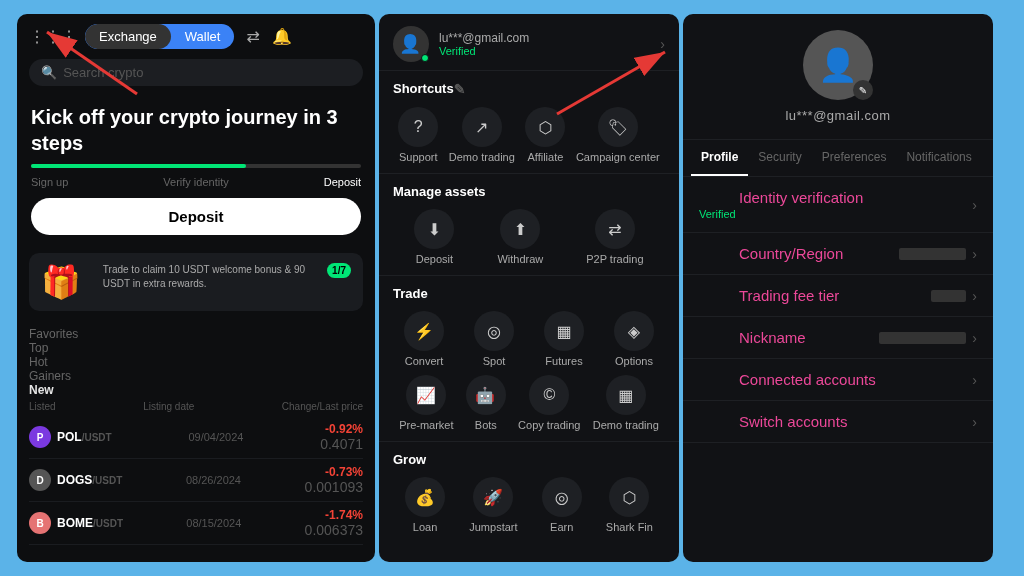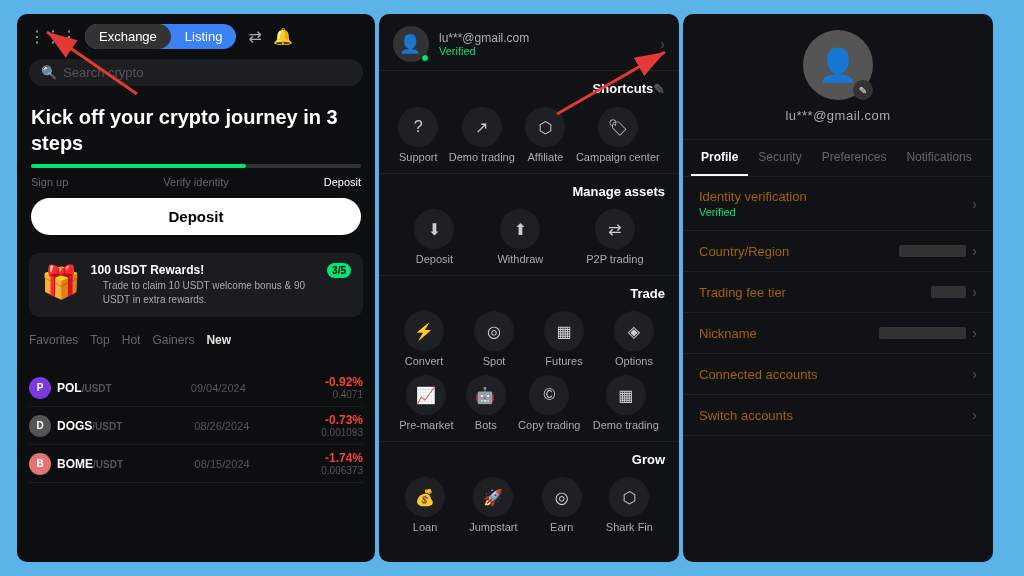--- a/index.html
+++ b/index.html
@@ -128,33 +128,33 @@
     .badge-green {
       background: #00e676;
       color: #000;
       font-size: 10px;
       font-weight: 700;
       padding: 2px 5px;
       border-radius: 10px;
       margin-left: 6px;
     }
     .market-section { padding: 8px 12px; flex: 1; overflow: hidden; }
-    .market-tabs { display: flex; gap: 12px; margin-bottom: 22px; }
+    .market-tabs { display: flex; margin-bottom: 4px; flex-direction: column; }
     .market-tab { font-size: 12px; color: #666; cursor: pointer; }
     .market-tab.active { color: #e5e5e5; font-weight: 600; }
     .market-header { display: flex; justify-content: space-between; font-size: 10px; color: #555; margin-bottom: 4px; }
     .market-row { display: flex; justify-content: space-between; align-items: center; padding: 6px 0; border-bottom: 1px solid #1a1c20; }
     .coin-info { display: flex; align-items: center; gap: 6px; }
     .coin-dot { width: 22px; height: 22px; border-radius: 50%; display: flex; align-items: center; justify-content: center; font-size: 10px; font-weight: 700; color: #fff; }
     .coin-name { font-size: 12px; color: #fff; font-weight: 600; }
     .coin-pair { font-size: 10px; color: #555; }
     .coin-date { font-size: 11px; color: #555; }
     .coin-change { text-align: right; }
     .coin-pct { font-size: 12px; font-weight: 600; }
-    .coin-price { font-size: 10px; color: #555; }
+    .coin-price { font-size: 14px; color: #555; }
     .red { color: #f44336; }
     
     .middle-panel {
       width: 300px;
       background: #111215;
       border-radius: 10px;
       overflow: hidden;
       display: flex;
       flex-direction: column;
     }
@@ -172,21 +172,21 @@
       position: relative;
     }
     .online-dot {
       width: 8px; height: 8px; background: #00e676; border-radius: 50%;
       position: absolute; bottom: 0; right: 0; border: 1.5px solid #111215;
     }
     .profile-email { font-size: 12px; color: #aaa; }
     .verified-badge { font-size: 11px; color: #00e676; }
     .chevron-right { color: #555; font-size: 14px; }
     .shortcuts-section { padding: 10px 14px; border-bottom: 1px solid #1e2024; }
-    .section-title { font-size: 13px; color: #fff; font-weight: 600; margin-bottom: 10px; display: flex; justify-content: flex-end; }
+    .section-title { font-size: 13px; color: #fff; font-weight: 600; margin-bottom: 10px; display: flex; justify-content: flex-start; }
     .shortcuts-grid { display: flex; gap: 0; justify-content: space-around; }
     .shortcut-item { display: flex; flex-direction: column; align-items: center; gap: 4px; cursor: pointer; }
     .shortcut-icon { width: 40px; height: 40px; border-radius: 50%; background: #1e2024; display: flex; align-items: center; justify-content: center; font-size: 16px; color: #ccc; }
     .shortcut-label { font-size: 11px; color: #aaa; text-align: center; }
     .manage-section { padding: 10px 14px; border-bottom: 1px solid #1e2024; }
     .manage-grid { display: flex; justify-content: space-around; }
     .trade-section { padding: 10px 14px; border-bottom: 1px solid #1e2024; }
     .trade-grid { display: flex; justify-content: space-around; flex-wrap: wrap; gap: 8px; }
     .trade-row2 { display: flex; justify-content: space-around; margin-top: 8px; }
     .grow-section { padding: 10px 14px; }
@@ -240,21 +240,21 @@
     .profile-menu { flex: 1; overflow-y: auto; }
     .menu-item {
       display: flex;
       align-items: center;
       justify-content: space-between;
       padding: 12px 16px;
       border-bottom: 1px solid #1e2024;
       cursor: pointer;
     }
     .menu-item-left { display: flex; flex-direction: column; gap: 2px; }
-    .menu-item-title { font-size: 13px; color: #a16207; }
+    .menu-item-title { font-size: 15px; color: #ec4899; margin-left: 40px; }
     .menu-item-sub { font-size: 11px; color: #00e676; }
     .menu-item-value { font-size: 11px; color: #555; }
     .menu-chevron { color: #555; font-size: 14px; }
     .uid-row {
       display: flex;
       align-items: center;
       justify-content: space-between;
       padding: 10px 16px;
       border-bottom: 2px solid #f44336;
       background: #111215;
@@ -281,21 +281,21 @@
 </head>
 <body>
 
 <div class="panels-wrapper" style="position:relative; display:flex; gap:4px; width:990px; height:548px;">
 
   <div class="left-panel">
     <div class="top-bar">
       <span class="grid-icon">⋮⋮⋮</span>
       <div class="tab-group">
         <button class="tab-btn active">Exchange</button>
-        <button class="tab-btn">Listing</button>
+        <button class="tab-btn">Wallet</button>
       </div>
       <span class="icon-btn">⇄</span>
       <span class="icon-btn">🔔</span>
     </div>
     <div class="search-bar">
       <span>🔍</span>
       <span style="color:#555;font-size:13px;">Search crypto</span>
     </div>
     <div class="hero-section">
       <div class="hero-title">Kick off your crypto journey in 3 steps</div>
@@ -305,32 +305,36 @@
       <div class="progress-steps">
         <span>Sign up</span>
         <span>Verify identity</span>
         <span class="active">Deposit</span>
       </div>
       <button class="deposit-btn">Deposit</button>
     </div>
     <div class="rewards-card">
       <div class="gift-icon">🎁</div>
       <div class="rewards-text">
-        <div class="rewards-title">100 USDT Rewards!</div>
         <div class="rewards-desc">Trade to claim 10 USDT welcome bonus &amp; 90 USDT in extra rewards.</div>
       </div>
-      <span class="badge-green">3/5</span>
+      <span class="badge-green">1/7</span>
     </div>
     <div class="market-section">
       <div class="market-tabs">
         <span class="market-tab">Favorites</span>
         <span class="market-tab">Top</span>
         <span class="market-tab">Hot</span>
         <span class="market-tab">Gainers</span>
         <span class="market-tab active">New</span>
+      </div>
+      <div class="market-header">
+        <span>Listed</span>
+        <span>Listing date</span>
+        <span>Change/Last price</span>
       </div>
       <div class="market-row">
         <div class="coin-info">
           <div class="coin-dot" style="background:#7b39e0;">P</div>
           <div>
             <div class="coin-name">POL<span class="coin-pair">/USDT</span></div>
           </div>
         </div>
         <span class="coin-date">09/04/2024</span>
         <div class="coin-change">

